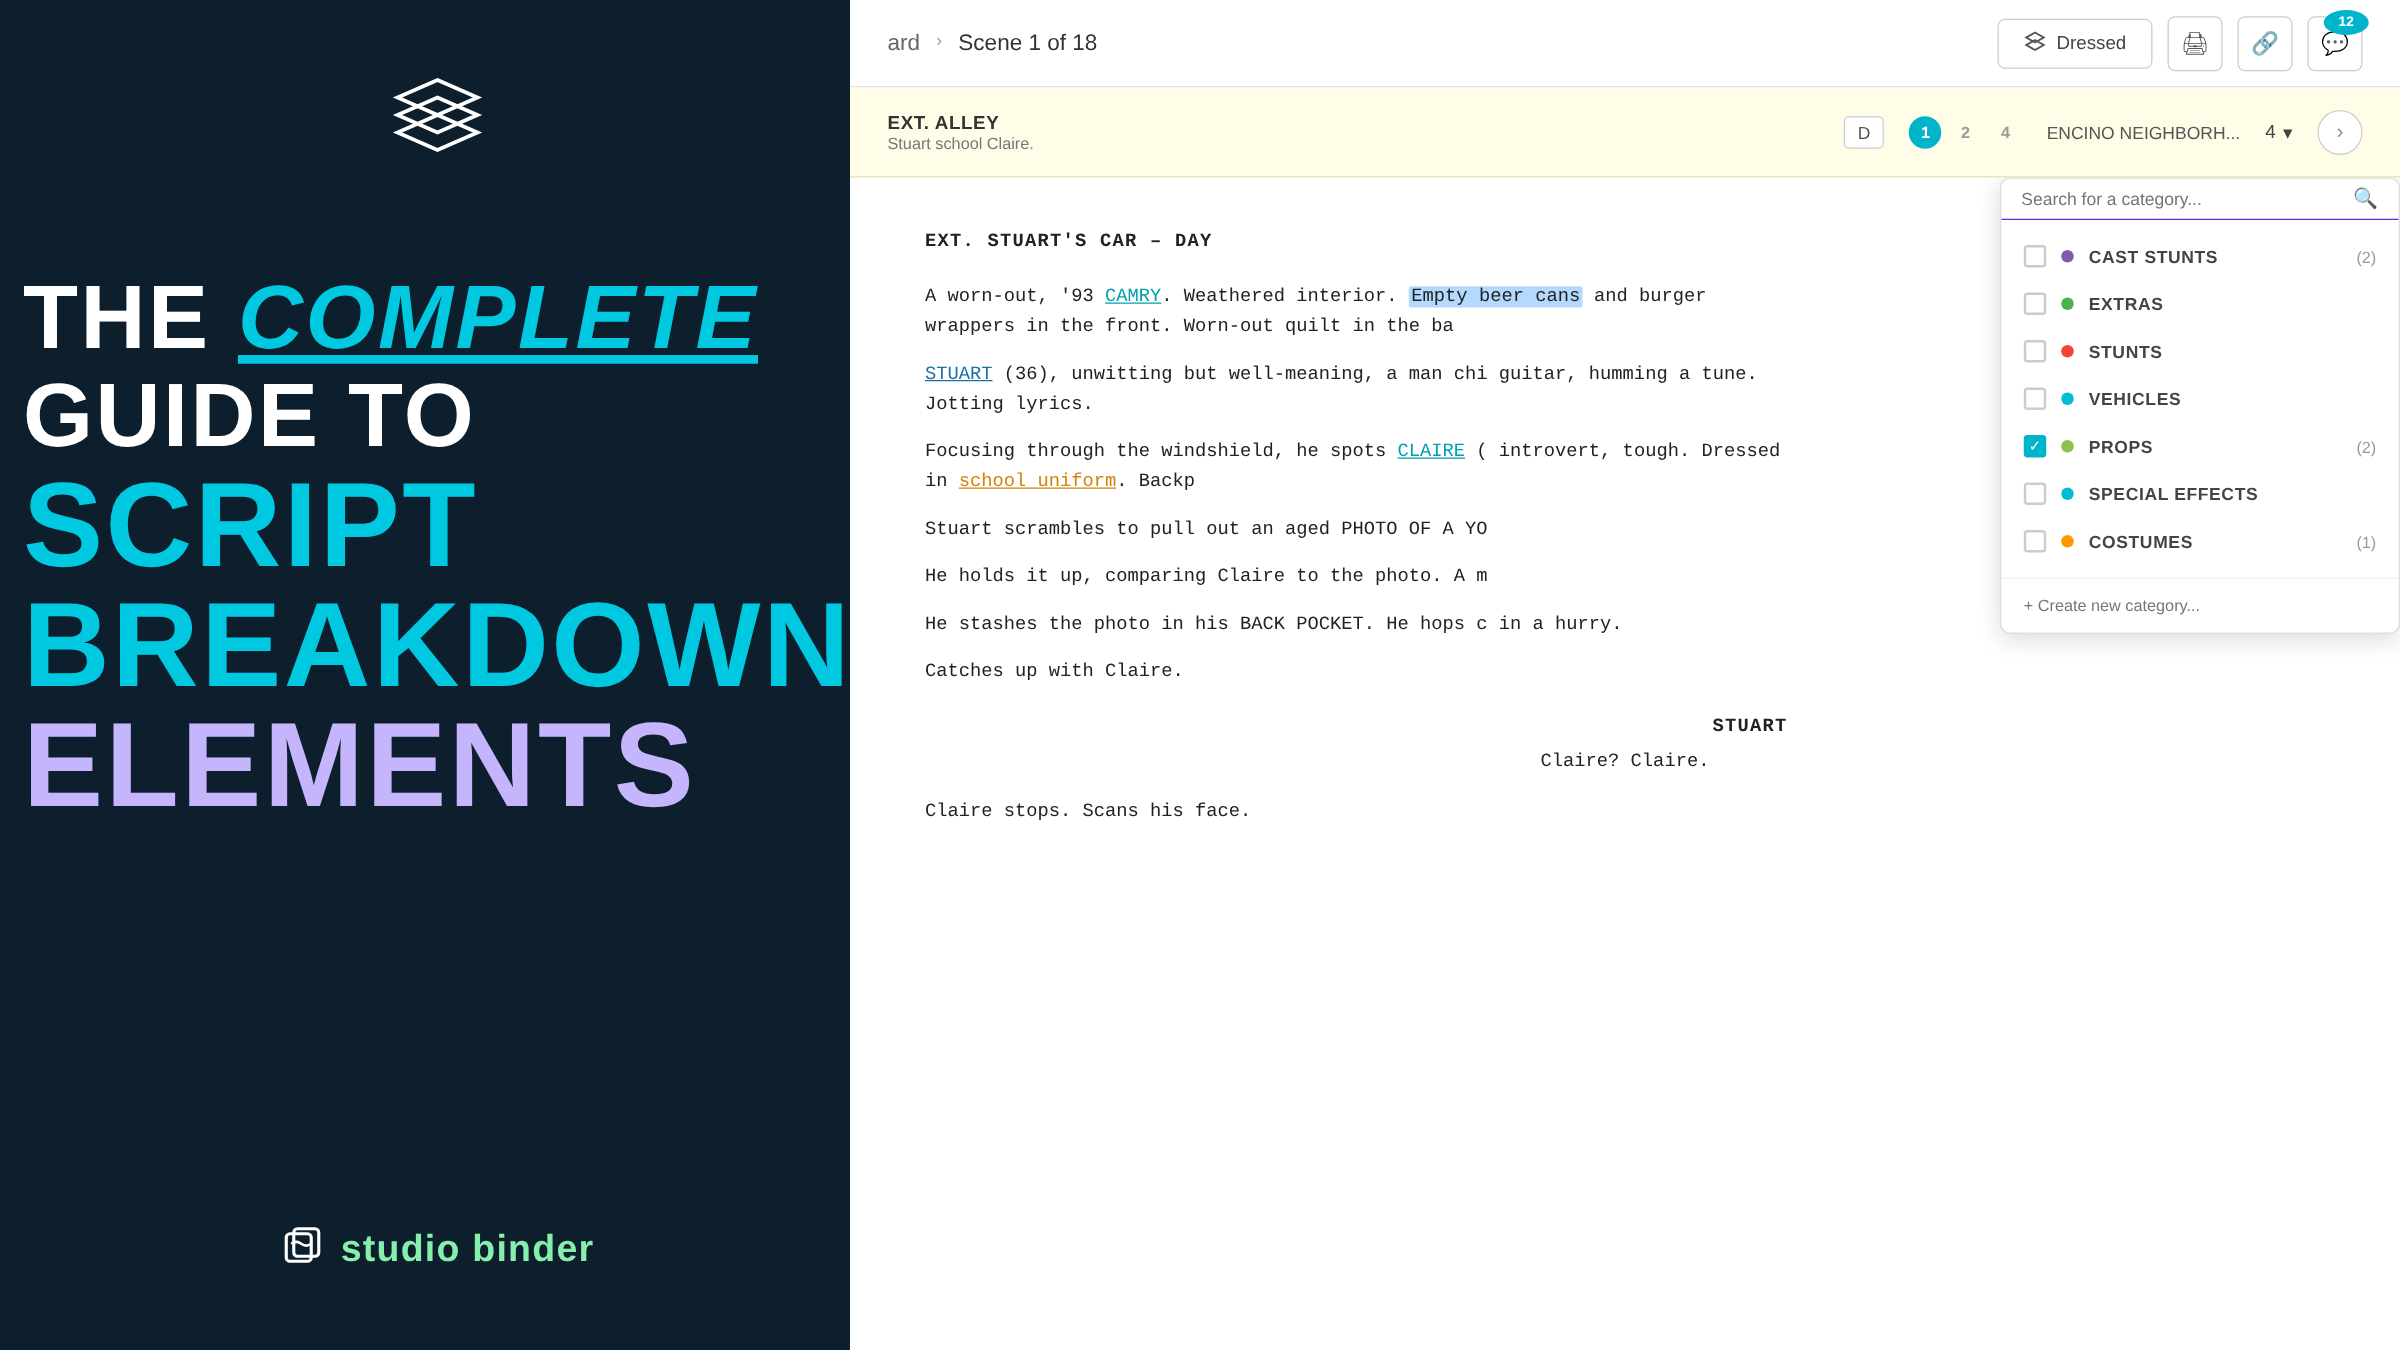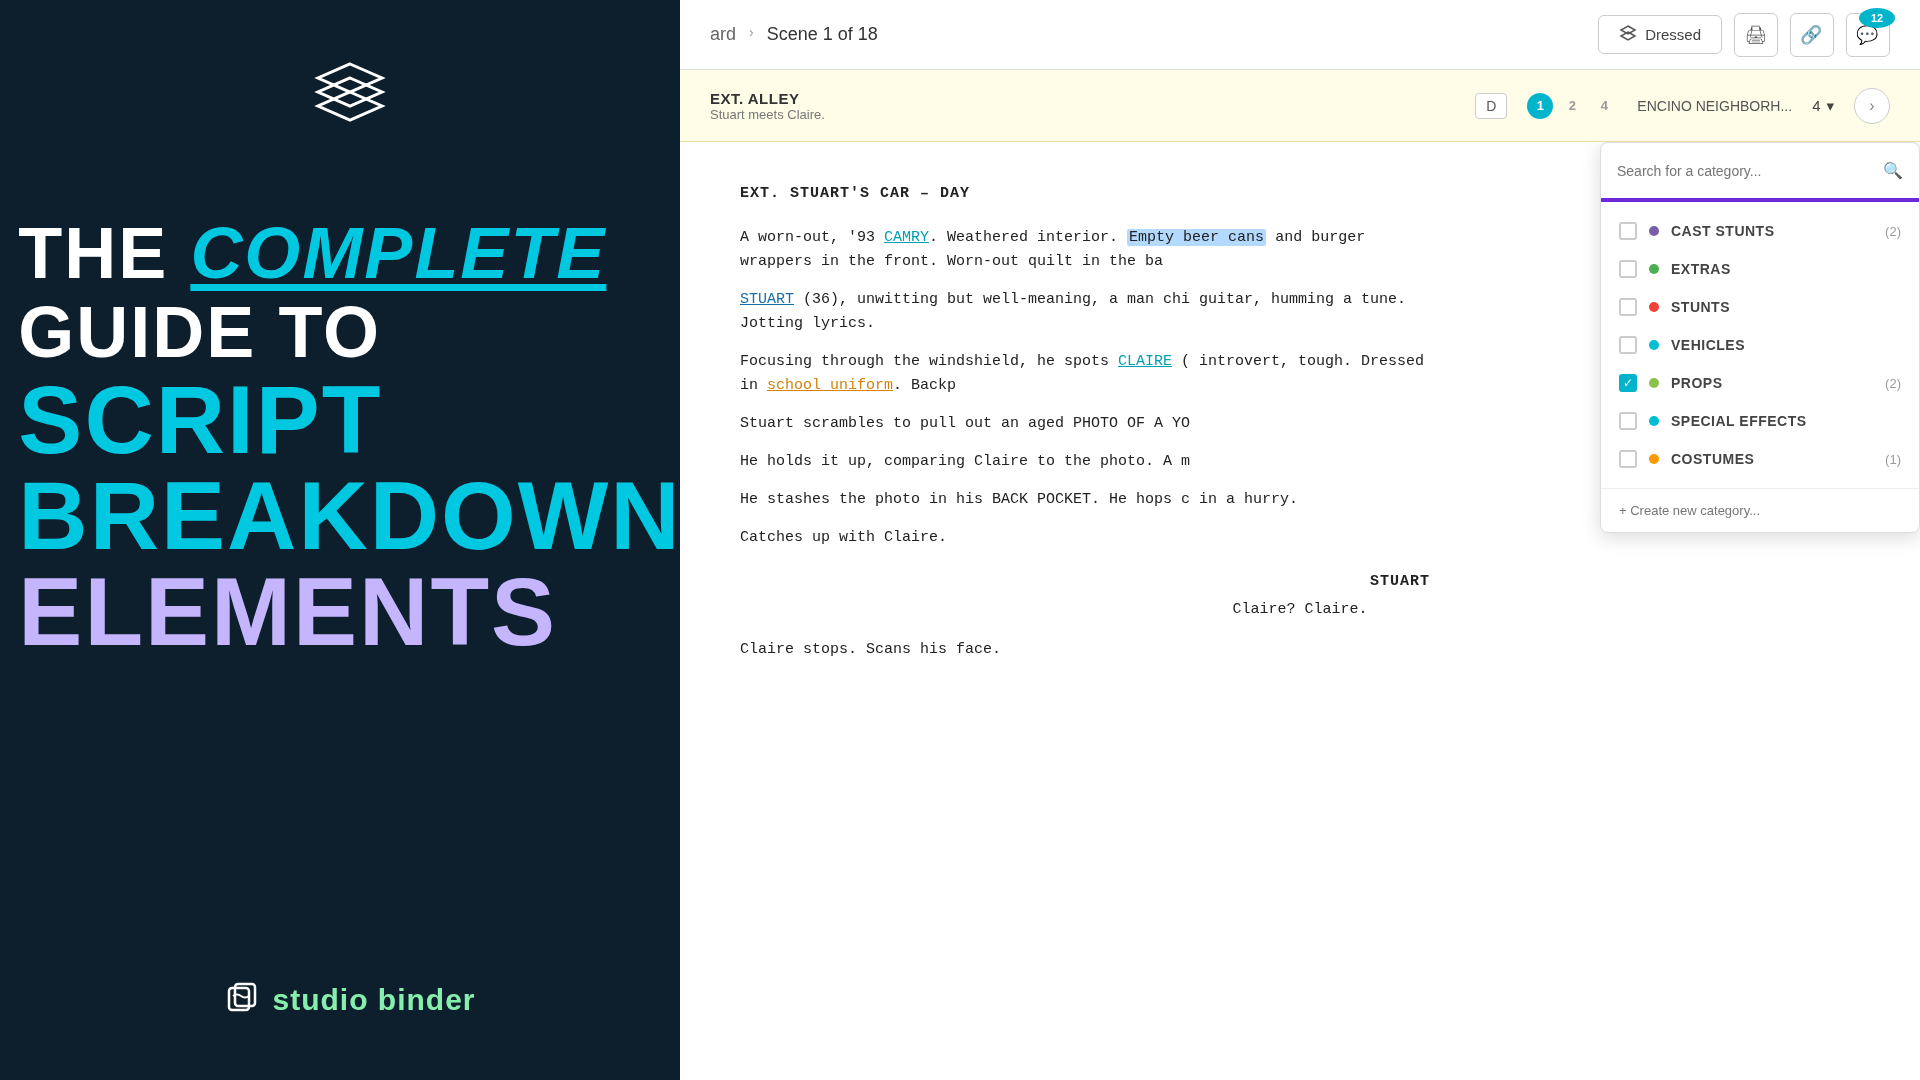--- a/index.html
+++ b/index.html
@@ -326,22 +326,22 @@
       right: 0;
       width: 320px;
       background: white;
       border: 1px solid #ddd;
       border-radius: 8px;
       box-shadow: 0 4px 20px rgba(0,0,0,0.15);
       z-index: 100;
       overflow: hidden;
     }
     .dropdown-search {
-      padding: 18px 16px;
-      border-bottom: 4px solid #6d28d9;
+      padding: 6px 16px;
+      border-bottom: 1px solid #6d28d9;
       display: flex;
       align-items: center;
       gap: 8px;
     }
     .dropdown-search input {
       flex: 1;
       border: none;
       outline: none;
       font-size: 14px;
       color: #888;
@@ -472,21 +472,21 @@
       <div class="toolbar-icon-btn">
         <span>💬</span>
         <div class="badge">12</div>
       </div>
     </div>
   </div>
 
   <div class="scene-header-row">
     <div class="scene-info">
       <div class="scene-name">EXT. ALLEY</div>
-      <div class="scene-desc">Stuart meets Claire.</div>
+      <div class="scene-desc">Stuart school Claire.</div>
     </div>
     <div class="scene-d">D</div>
     <div class="scene-pages">
       <div class="page-num active">1</div>
       <div class="page-num inactive">2</div>
       <div class="page-num inactive">4</div>
     </div>
     <div class="scene-location">ENCINO NEIGHBORH...</div>
     <div class="scene-count">
       <span>4</span>

